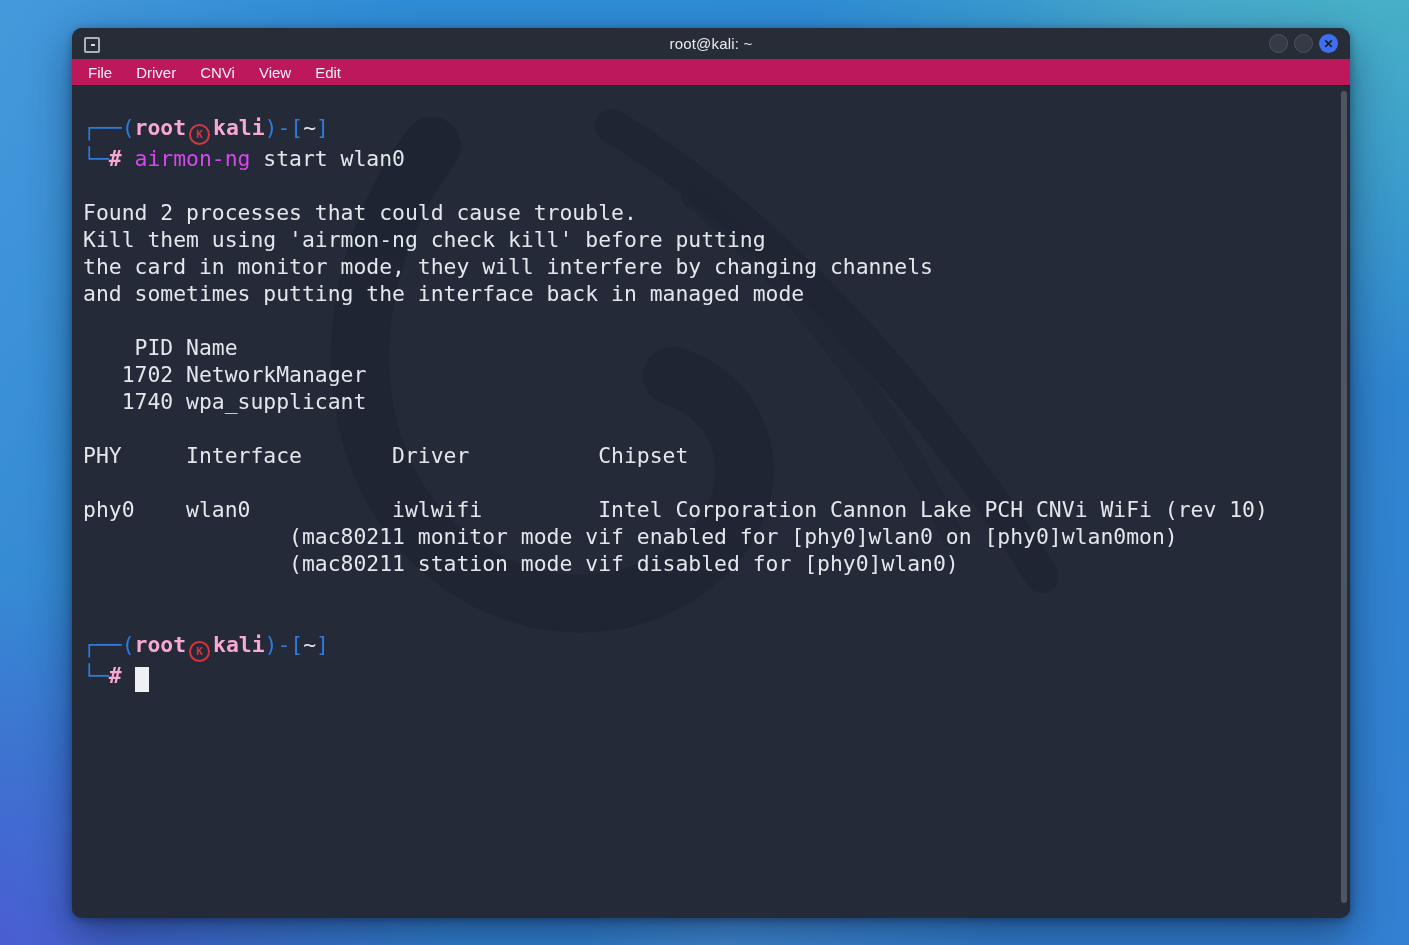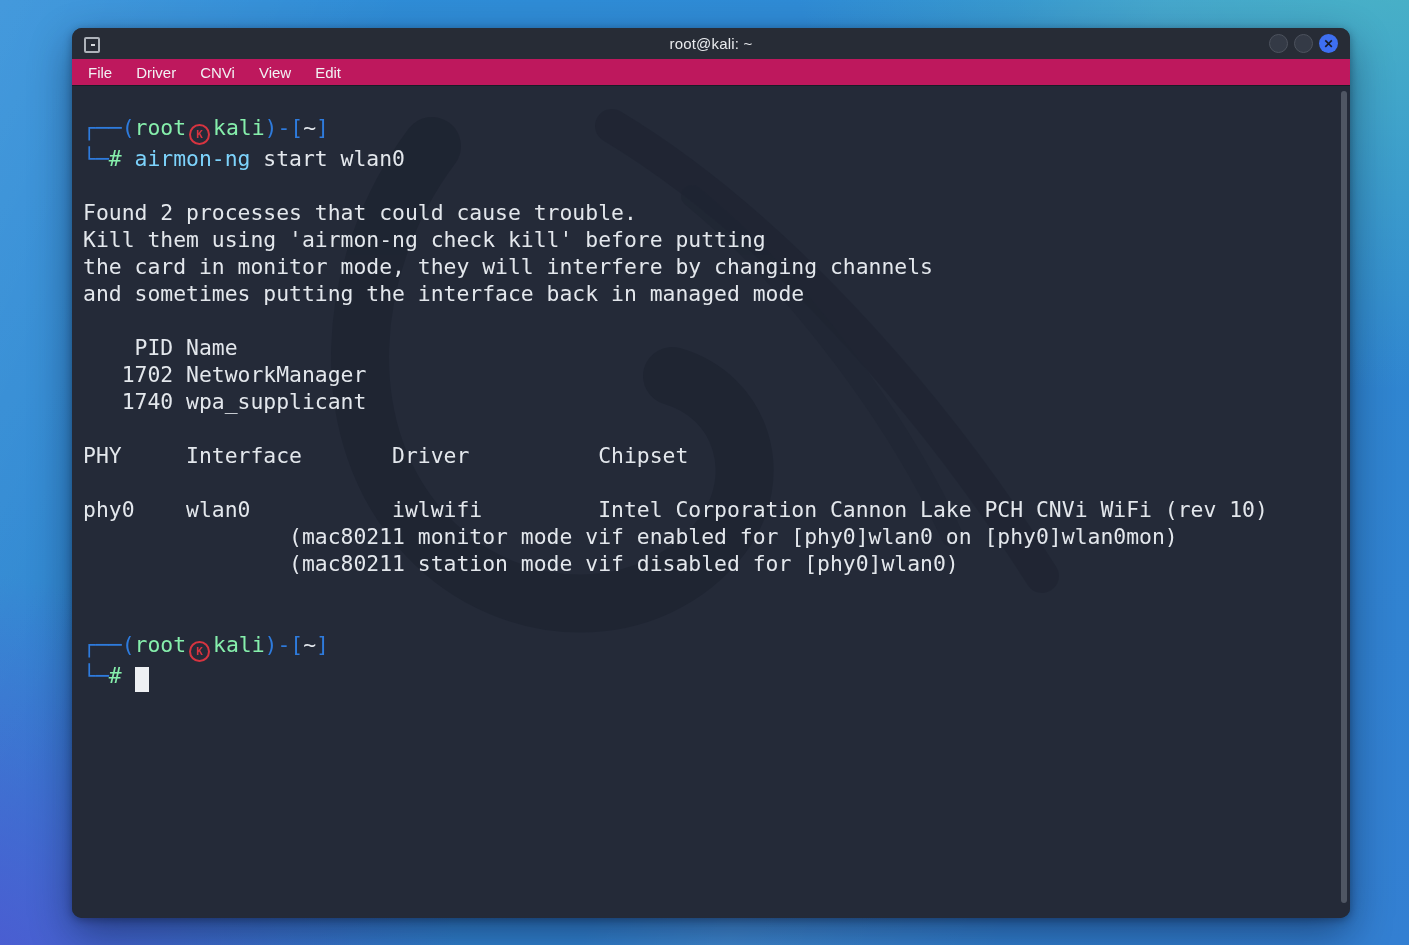--- a/index.html
+++ b/index.html
@@ -38,22 +38,22 @@
     display:flex;align-items:center;cursor:pointer;}
   
   .terminal{position:relative;height:calc(890px - 58px);background:#242a38;cursor:text;}
   .watermark{position:absolute;left:150px;top:20px;opacity:.55;pointer-events:none;}
   .term-pre{position:absolute;inset:0;padding:28px 18px 0 11px;
     font-family:"DejaVu Sans Mono","Liberation Mono",monospace;
     font-size:21.4px;line-height:27px;white-space:pre;color:#e3e7ec;}
   .term-line{min-height:27px;}
   .seg-fg{color:#e3e7ec;}
   .seg-blue{color:#2e7bdd;}
-  .seg-red{color:#86efac;font-weight:normal;}
-  .seg-cmd{color:#7dd3fc;}
+  .seg-red{color:#f9a8d4;font-weight:bold;}
+  .seg-cmd{color:#d946ef;}
   .seg-kicon{display:inline-flex;align-items:center;justify-content:center;
     width:17px;height:17px;border:2.5px solid #d63440;border-radius:50%;
     color:#d63440;font-size:11px;font-weight:bold;margin:0 3px;vertical-align:-3px;line-height:1;}
   .seg-cursor{display:inline-block;width:14px;height:25px;background:#eef0f3;
     vertical-align:-5px;}
   .scroll-thumb{position:absolute;right:3px;top:5px;width:6px;height:812px;
     border-radius:3px;background:#4f5663;cursor:pointer;}
 </style>
 </head>
 <body>

